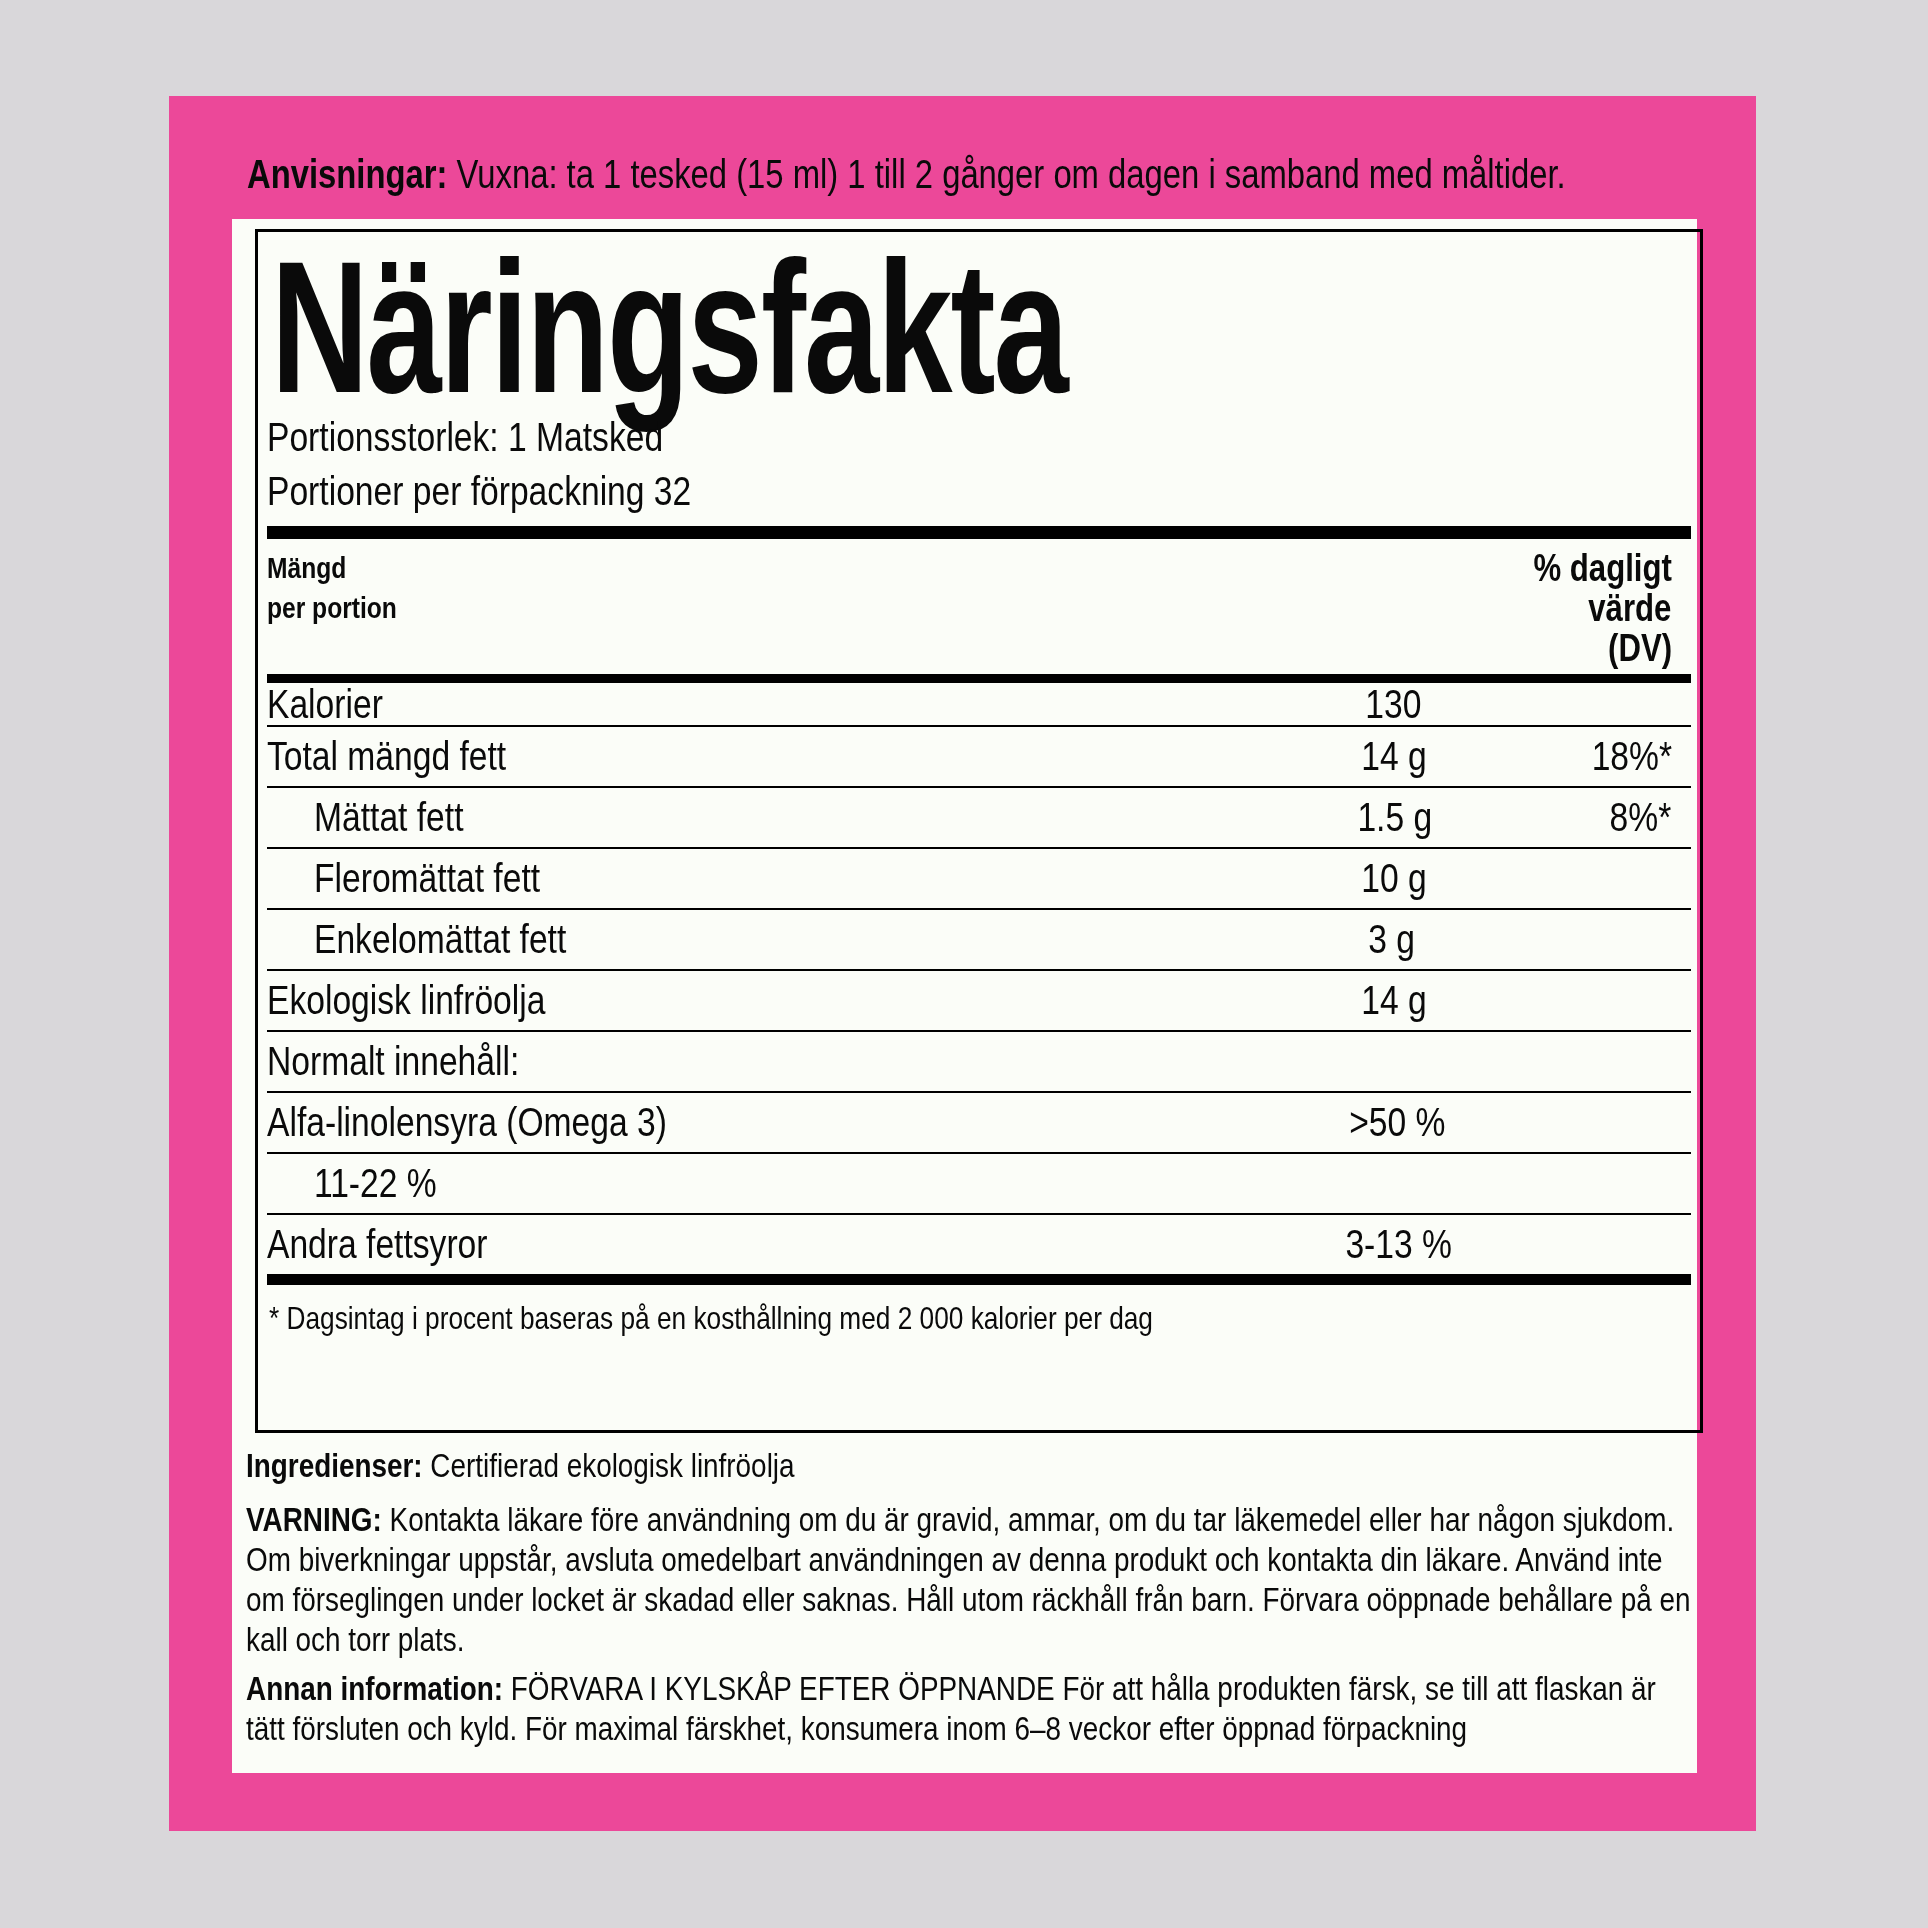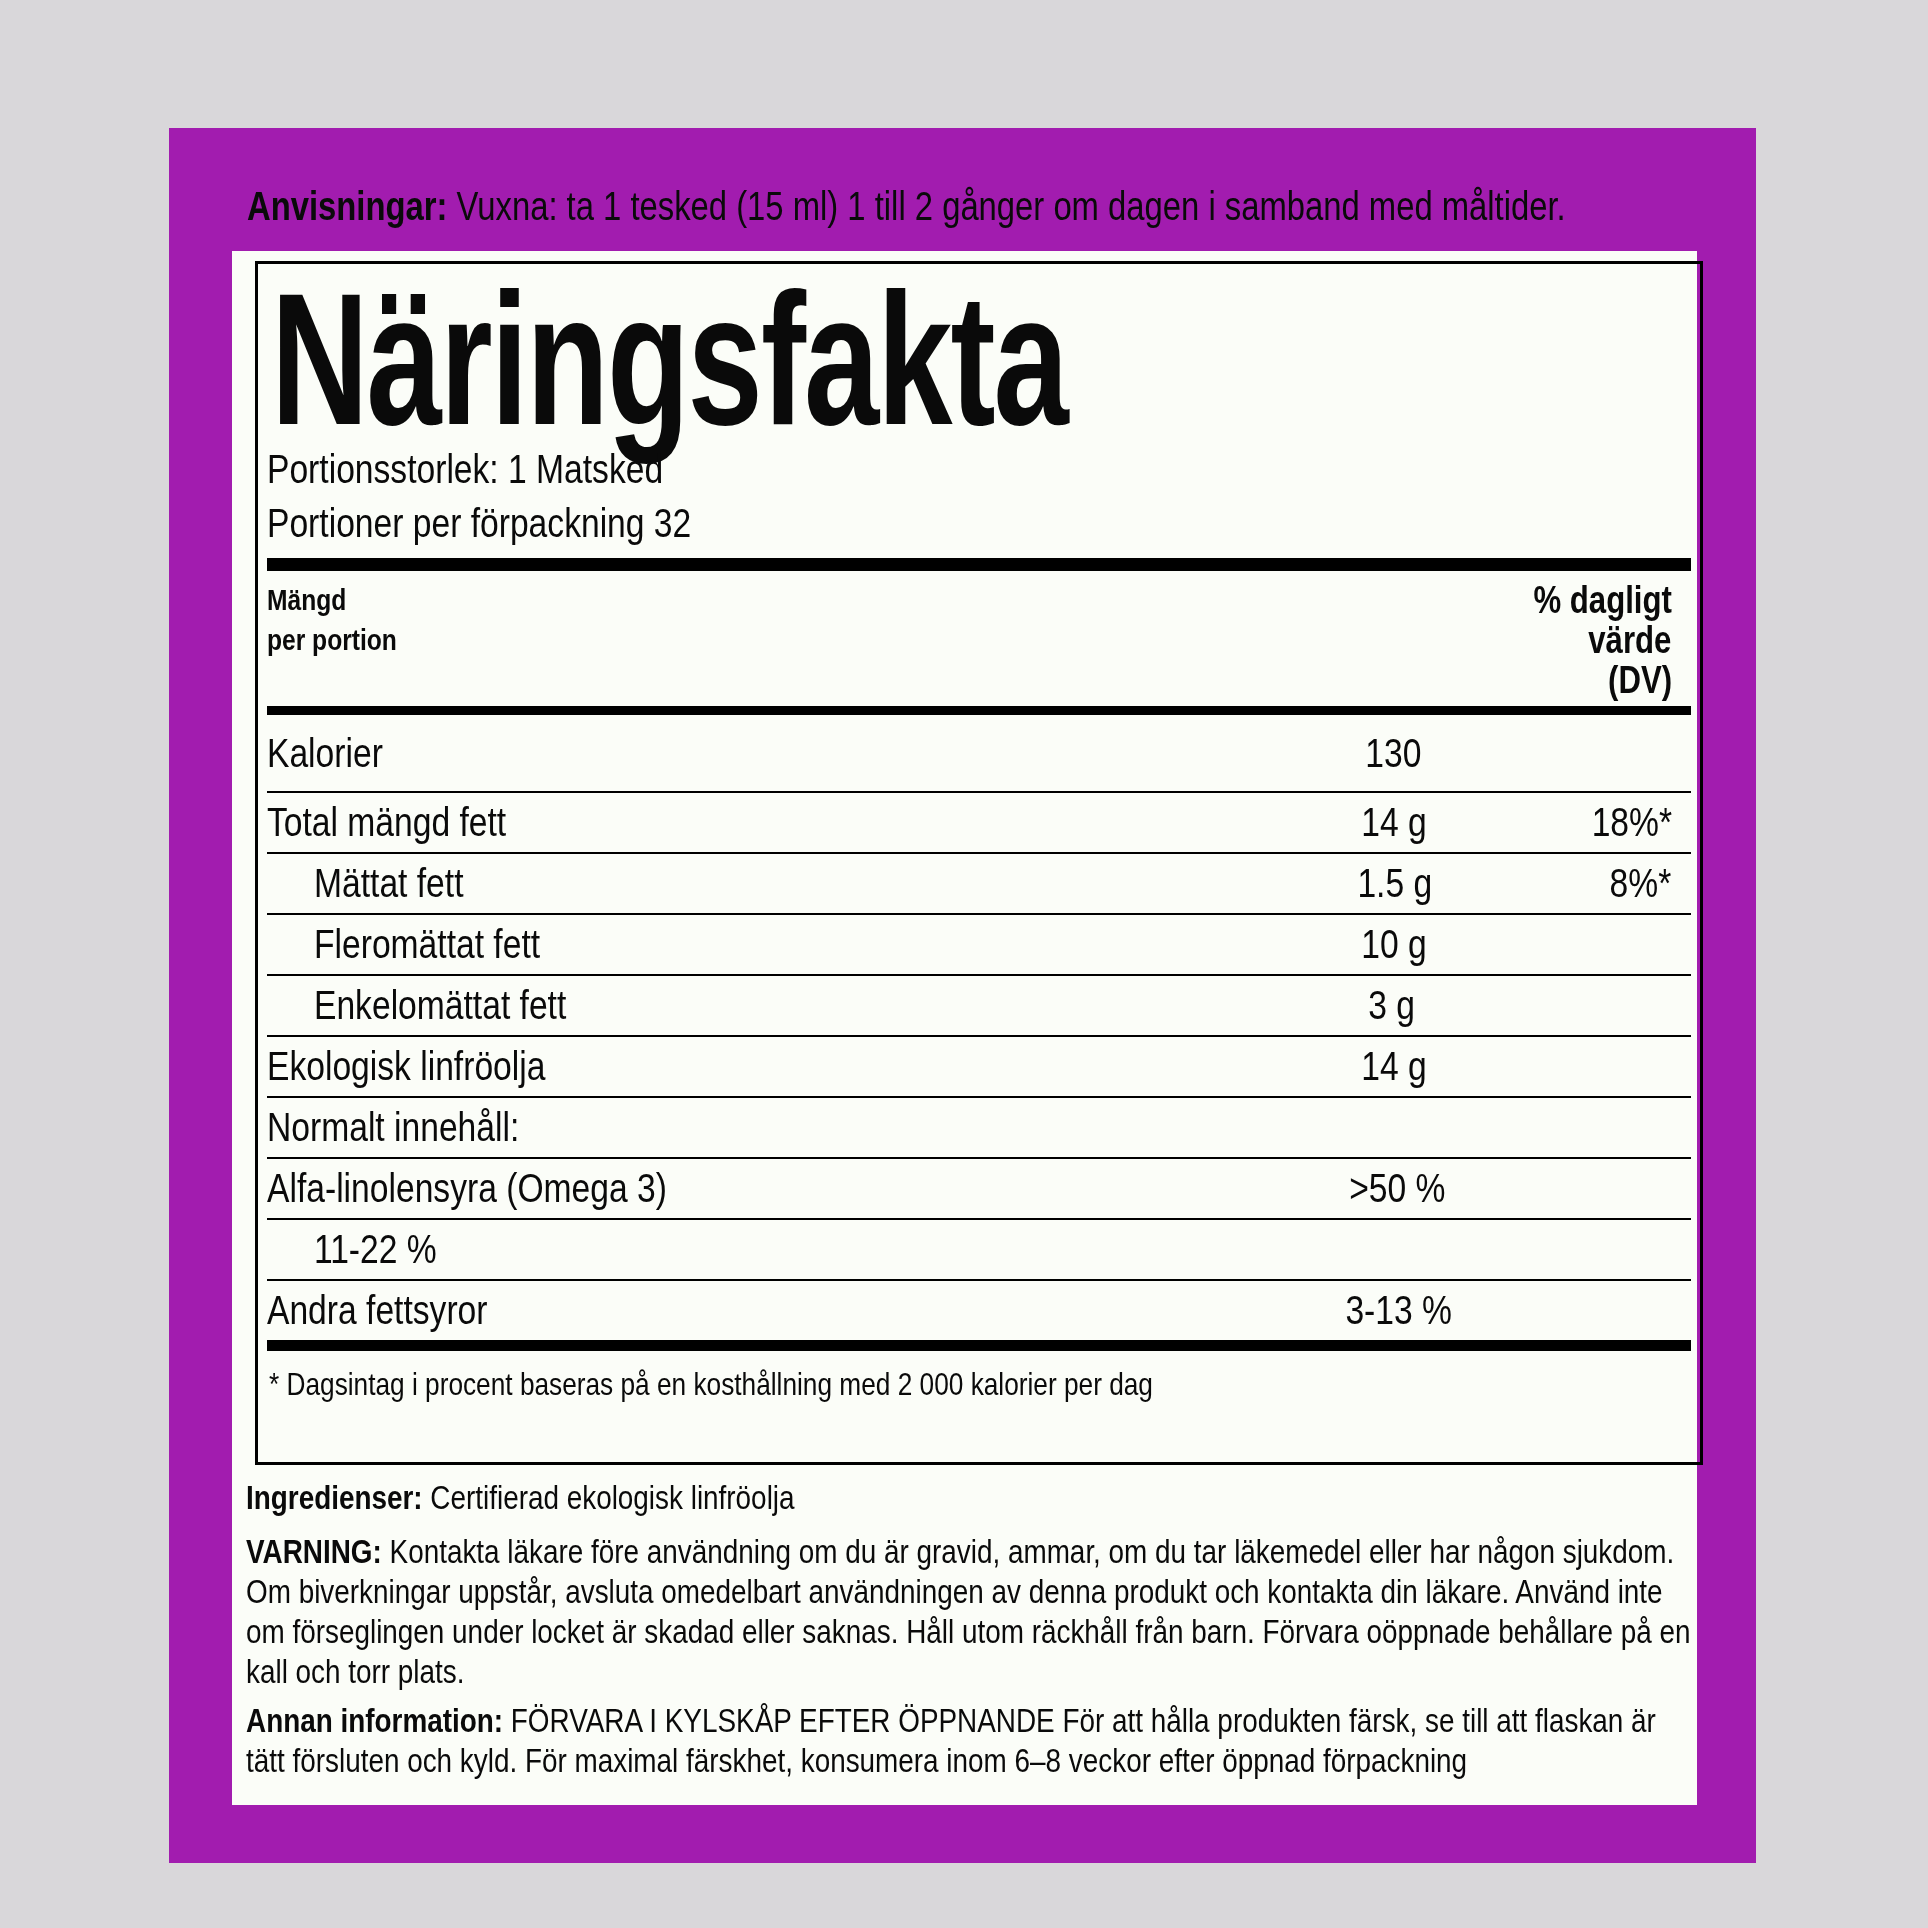--- a/index.html
+++ b/index.html
@@ -2,21 +2,21 @@
 <html style="font-size:15px"><head>
 <meta charset="utf-8">
 <style>
   html,body{margin:0;padding:0;}
   body{
     width:1928px;height:1928px;position:relative;overflow:hidden;
     background:#d9d7da;color:#0a0a0a;
     font-family:"Liberation Sans", sans-serif;
     -webkit-font-smoothing:antialiased;
   }
-  .panel{position:absolute;left:169px;top:96px;width:1587px;height:1735px;background:#a21caf;margin-top:32px;}
+  .panel{position:absolute;left:169px;top:96px;width:1587px;height:1735px;background:#ec4899;}
   .directions{
     position:absolute;left:78px;top:55px;font-size:40px;line-height:47px;white-space:nowrap;
     transform:scaleX(0.82);transform-origin:left center;
   }
   .b{font-weight:bold;}
   .card{
     position:absolute;left:63px;top:123px;width:1465px;height:1554px;
     background:#fbfdf8;
   }
   .facts-box{
@@ -32,21 +32,21 @@
   .cond-r{display:inline-block;transform:scaleX(0.82);transform-origin:right center;white-space:nowrap;}
   .serving{font-size:41px;line-height:54px;}
   .rule-thick1{height:13px;background:#000;margin-top:7.5px;}
   .rule-thick2{height:9.4px;background:#000;}
   .rule-thick3{height:10.4px;background:#000;}
   .hdr{display:flex;justify-content:space-between;padding:9.4px 0 5.6px 0;}
   .hdr-left{font-size:30px;line-height:40px;font-weight:bold;}
   .hdr-right{font-size:38px;line-height:40px;font-weight:bold;text-align:right;width:377px;padding-right:19px;}
   .rows{}
   .row{display:flex;align-items:center;height:61px;box-sizing:border-box;border-top:2.8px solid #000;}
-  .row.first{height:76px;border-top:none;}
+  .row.first{height:42px;border-top:none;}
   .row .lbl{flex:1;font-size:41px;white-space:nowrap;}
   .row.indent .lbl{padding-left:47px;}
   .row .amt{width:188px;flex:none;text-align:center;padding-right:21.7px;font-size:41px;}
   .row .dv{width:169px;flex:none;text-align:right;padding-right:19px;font-size:41px;}
   .footnote{padding:15px 0 0 1.9px;font-size:32px;}
   .lower{position:absolute;left:14px;top:1226px;width:1763px;font-size:34px;
          transform:scaleX(0.82);transform-origin:top left;}
   .lower p{margin:0;}
   .ingredients{line-height:41px;}
   .warning{margin-top:13px !important;line-height:40px;}

